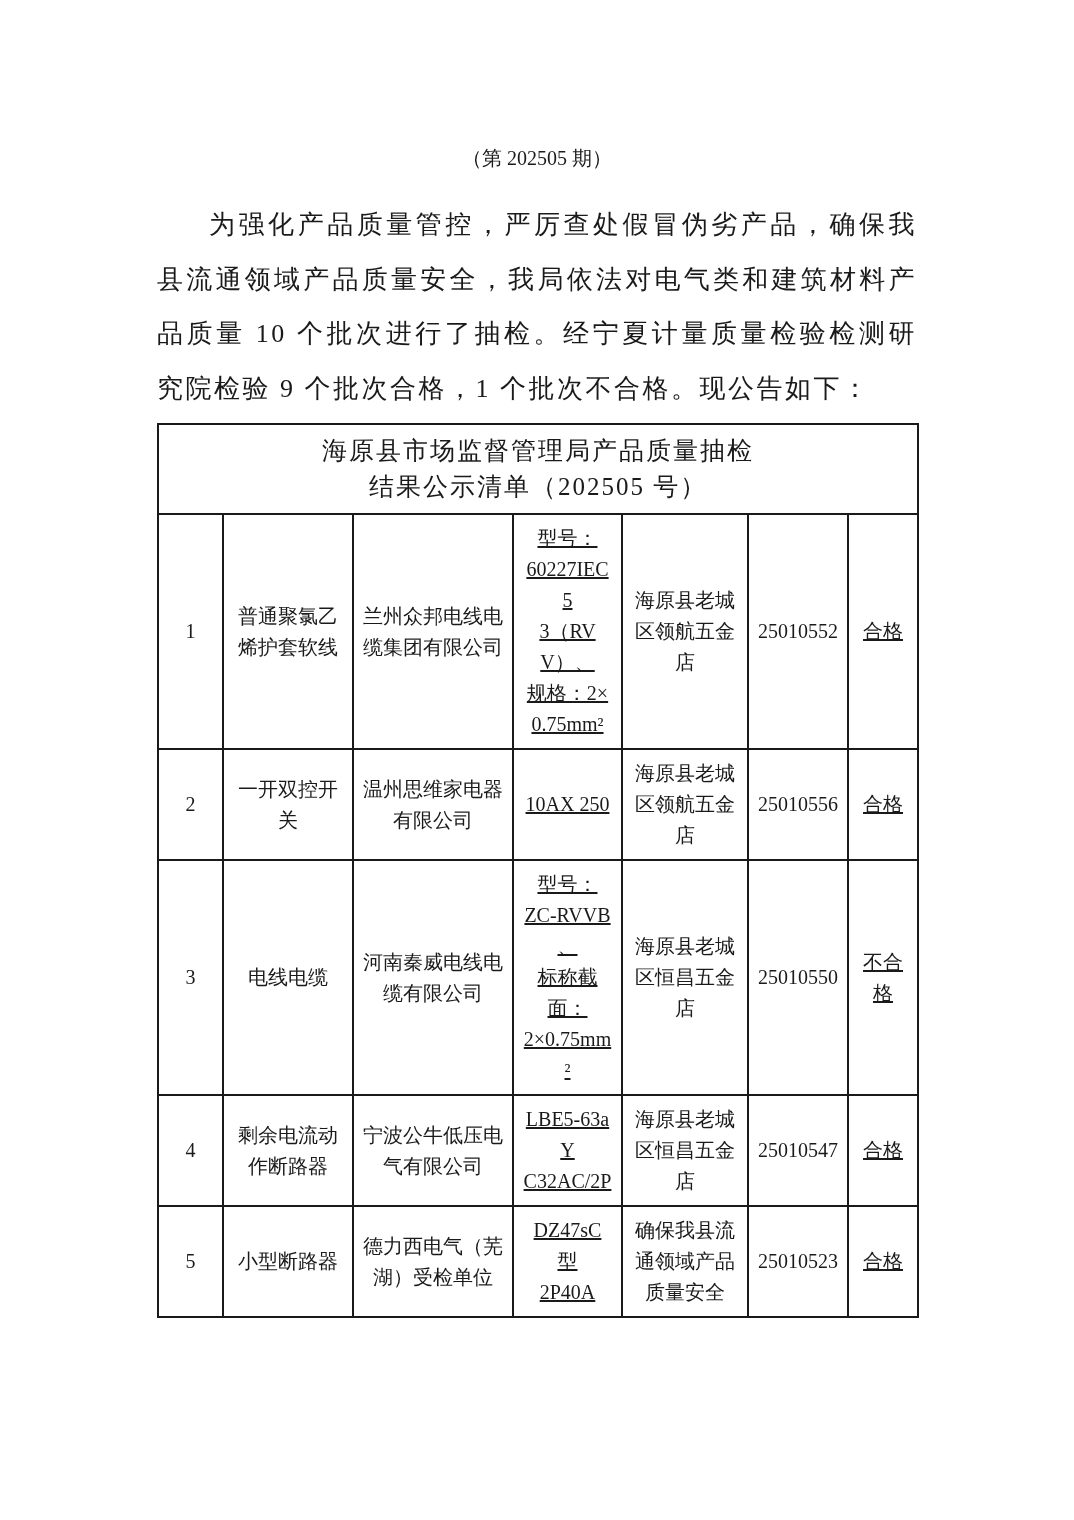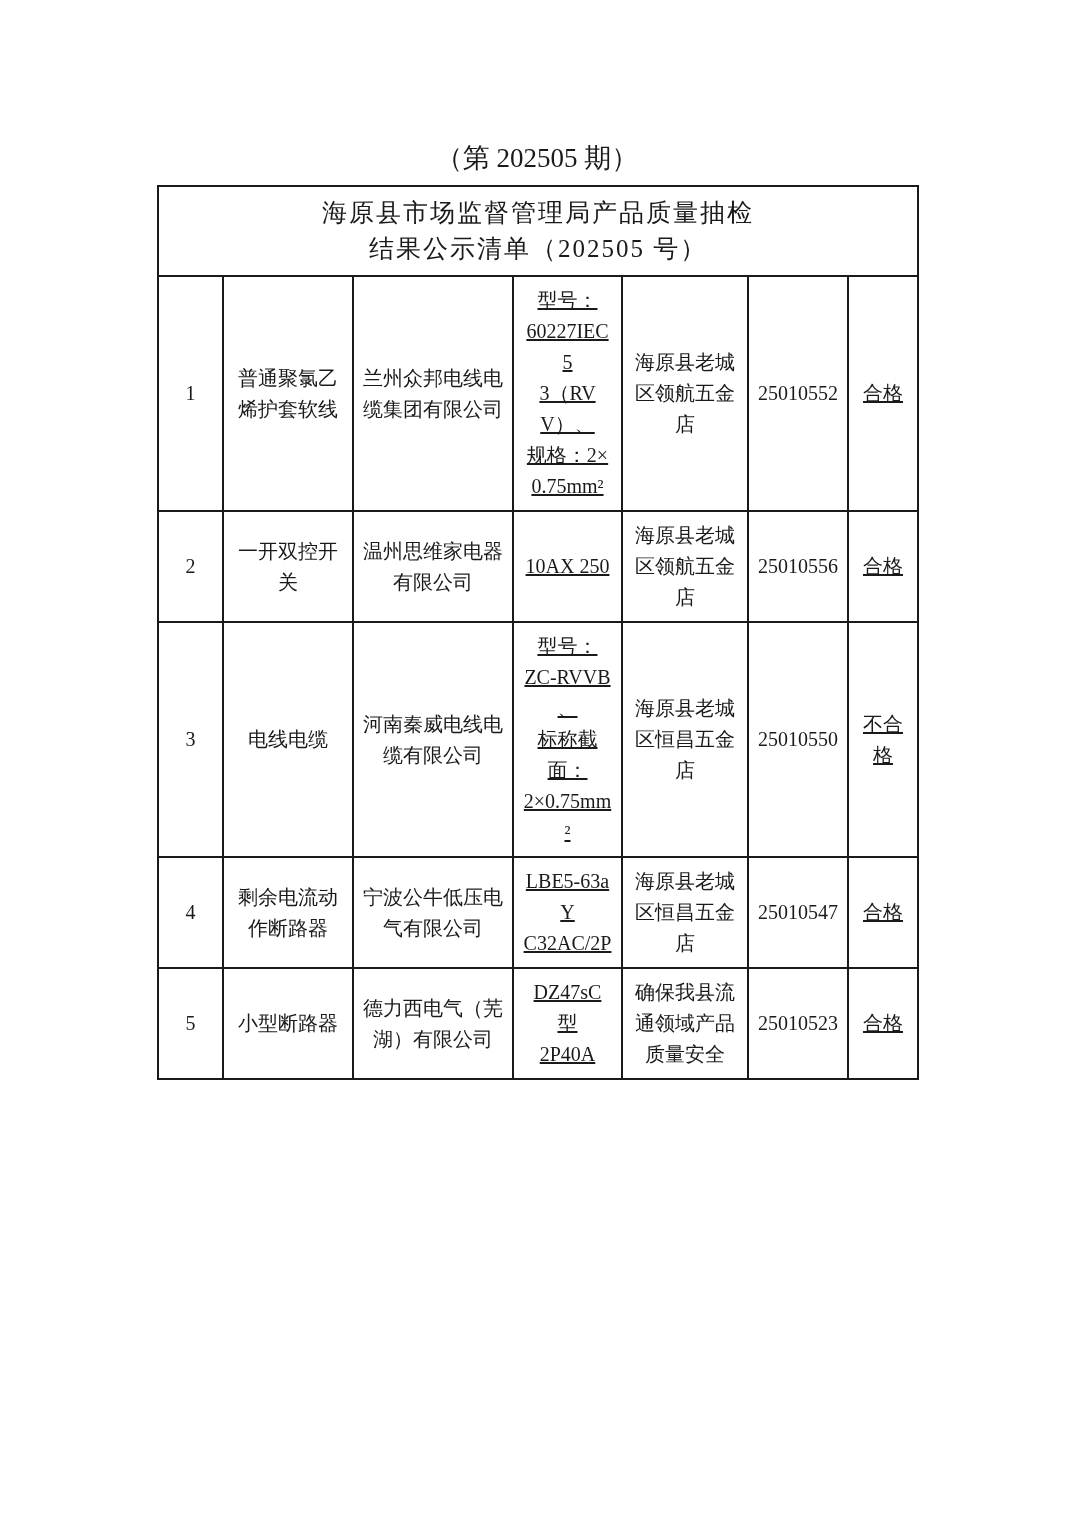--- a/index.html
+++ b/index.html
@@ -12,21 +12,21 @@
   }
   .content { width: 760px; margin-left: 157px; }
 
   .doc-title {
     margin: 138px 0 0 0;
     font-size: 40px; font-weight: bold;
     line-height: 75px; text-align: center;
     letter-spacing: 2px;
   }
   .issue-line {
-    font-size: 27px; line-height: 40px;
+    font-size: 20px; line-height: 40px;
     text-align: center; margin: 0;
   }
   .body-para {
     margin: 20px 0 0 0;
     font-size: 26px; line-height: 54.5px;
     letter-spacing: 2.5px;
     text-align: justify; text-align-last: left;
     text-indent: 2em;
   }
 
@@ -62,20 +62,21 @@
 </head>
 <body>
 
 <div class="content">
 
   <h1 class="doc-title">
   </h1>
 
   <p class="issue-line">（第 202505 期）</p>
 
+  <p class="body-para">为强化产品质量管控，严厉查处假冒伪劣产品，确保我县流通领域产品质量安全，我局依法对电气类和建筑材料产品质量 10 个批次进行了抽检。经宁夏计量质量检验检测研究院检验 9 个批次合格，1 个批次不合格。现公告如下：</p>
 
   <table class="insp">
     <colgroup>
       <col style="width:65px">
         <col style="width:130px">
         <col style="width:160px">
       <col style="width:109px">
         <col style="width:126px">
         <col style="width:100px">
       <col style="width:70px">
@@ -134,21 +135,21 @@
       <td class="col-spec">LBE5-63aY
 C32AC/2P</td>
       <td class="col-org">海原县老城区恒昌五金店</td>
       <td class="col-report">25010547</td>
       <td class="col-result">合格</td>
     </tr>
 
     <tr class="row-5">
       <td class="col-seq">5</td>
       <td class="col-product">小型断路器</td>
-      <td class="col-maker">德力西电气（芜湖）有限公司</td>
+      <td class="col-maker">德力西电气（芜湖）受检单位</td>
       <td class="col-spec">DZ47sC 型
 2P40A</td>
       <td class="col-org">确保我县流通领域产品质量安全</td>
       <td class="col-report">25010523</td>
       <td class="col-result">合格</td>
     </tr>
   </tbody>
     </table>
 
 </div>

